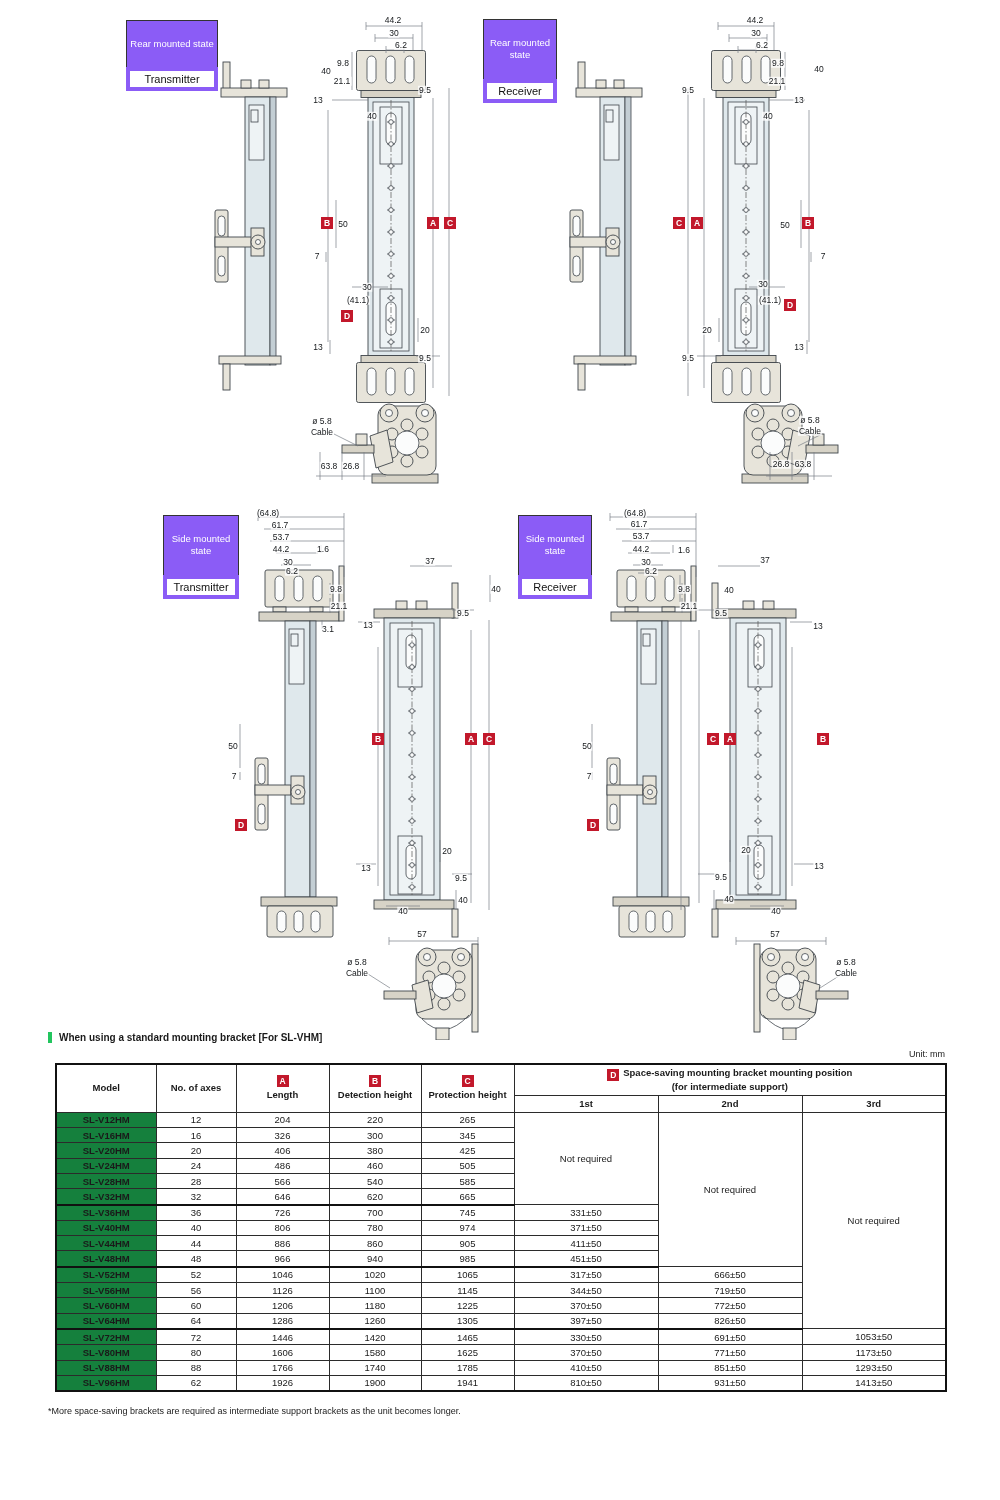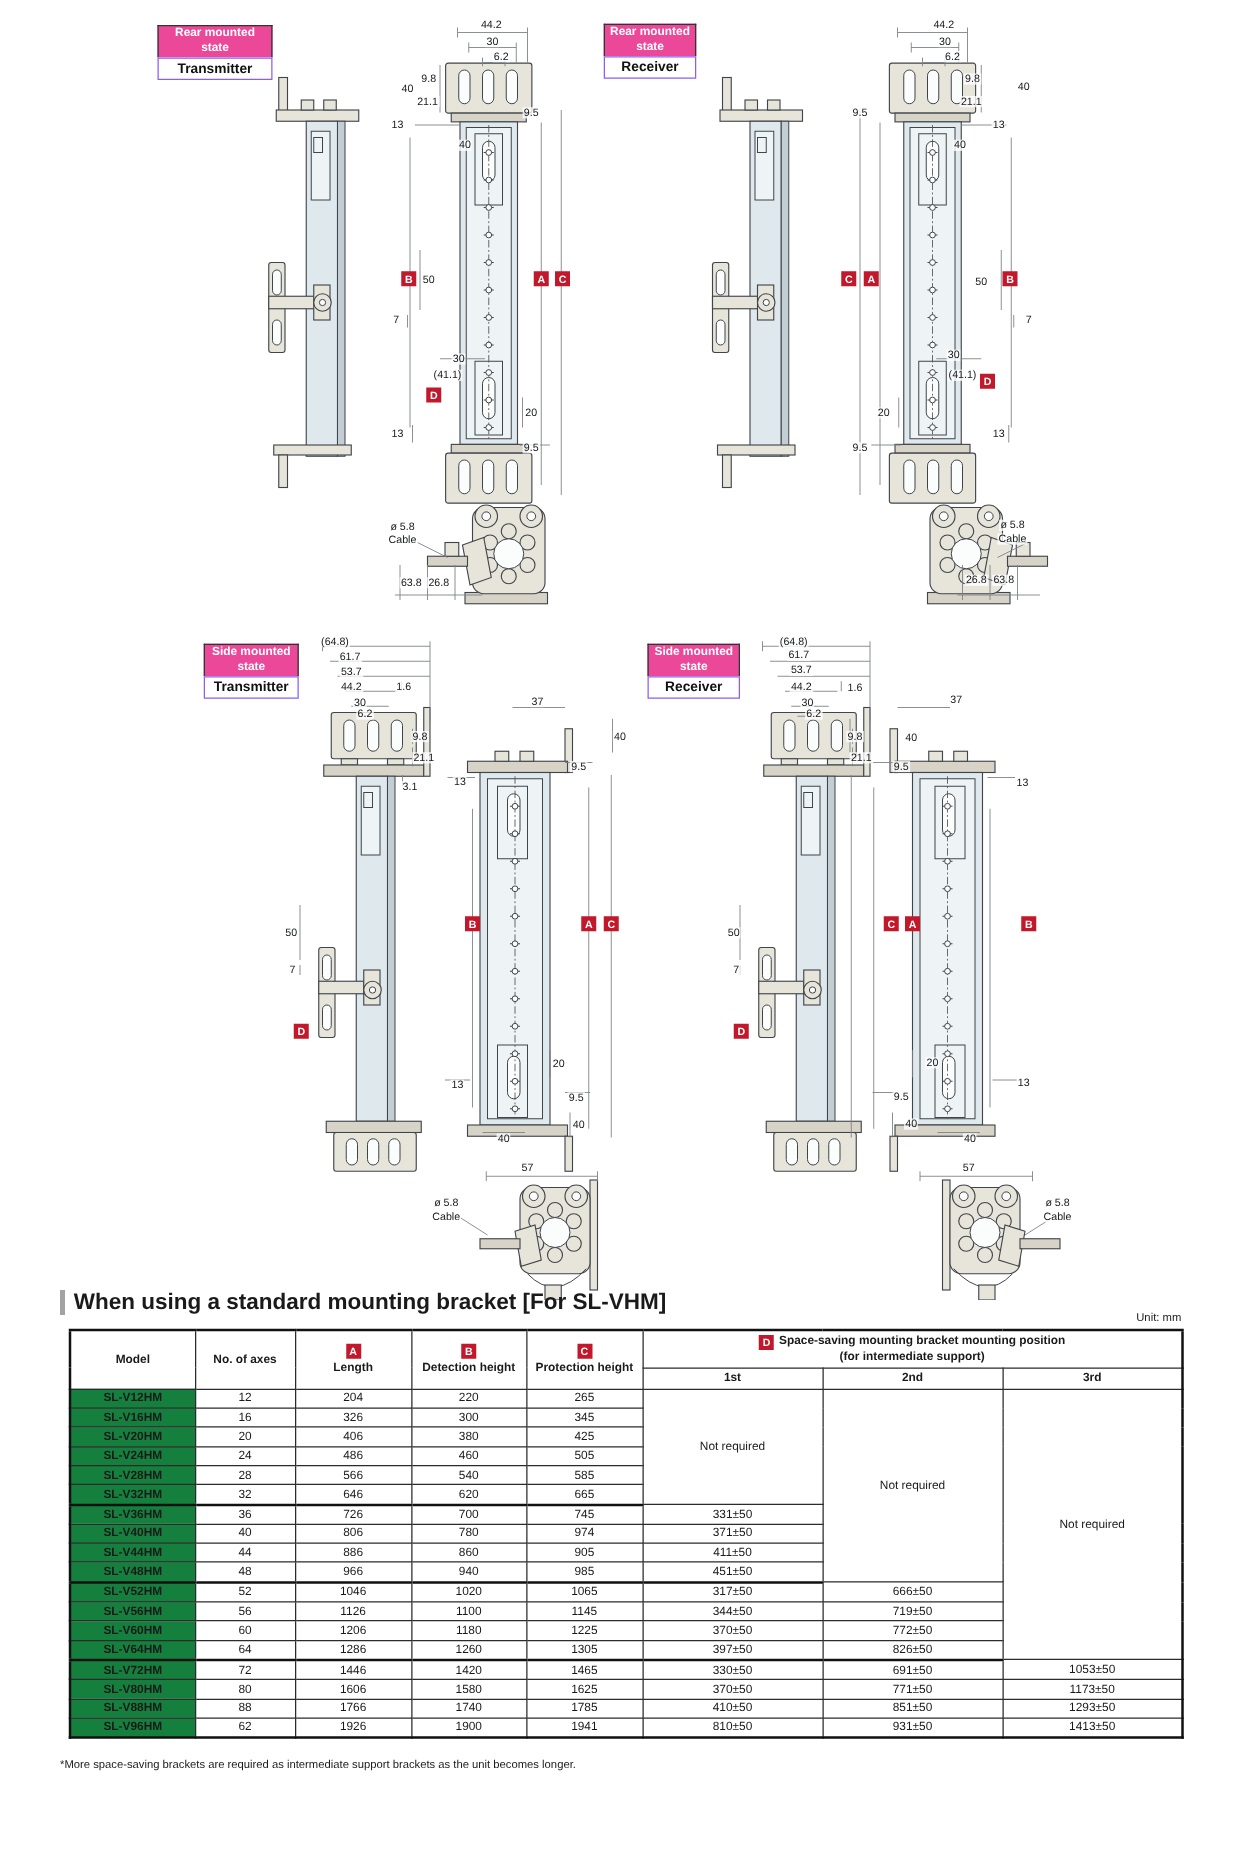--- a/index.html
+++ b/index.html
@@ -14,25 +14,25 @@
   .wh {fill:#fbfcfc;stroke:#3f454b;stroke-width:0.8;}
   .ln {fill:none;stroke:#3f454b;stroke-width:0.8;}
   .dash{stroke:#555;stroke-width:0.7;stroke-dasharray:6 2 1.5 2;}
   .dl {fill:none;stroke:#7a8086;stroke-width:0.7;}
   .dim{position:absolute;transform:translate(-50%,-50%);font-size:8.5px;line-height:1;
        color:#15181b;background:rgba(255,255,255,.78);padding:0 1px;white-space:nowrap;}
   .badge{position:absolute;transform:translate(-50%,-50%);width:12px;height:12px;
        background:#c2182b;color:#fff;font-weight:bold;font-size:8.5px;
        display:flex;align-items:center;justify-content:center;line-height:1;}
   .statebox{position:absolute;text-align:center;}
-  .sb-h{background:#ec4899;color:#fff;font-weight:bold;font-size:9.5px;line-height:1.3;
-        border:1px solid #333;border-bottom:none;padding:0 1px;}
-  .sb-d{background:#fff;color:#111;font-weight:bold;font-size:11px;border:1px solid #8b5cf6;padding:2px 0;}
-  .sec{position:absolute;left:48px;top:1032px;font-weight:bold;font-size:18px;
-       border-left:4px solid #a3a3a3;padding-left:7px;line-height:1.1;}
+  .sb-h{background:#8b5cf6;color:#fff;font-weight:normal;font-size:9.5px;line-height:1.3;
+        border:1px solid #333;border-bottom:none;padding:17px 1px;}
+  .sb-d{background:#fff;color:#111;font-weight:normal;font-size:11px;border:4px solid #8b5cf6;padding:2px 0;}
+  .sec{position:absolute;left:48px;top:1032px;font-weight:bold;font-size:10px;
+       border-left:4px solid #22c55e;padding-left:7px;line-height:1.1;}
   .unit{position:absolute;top:1049px;right:55px;font-size:9px;}
   .footnote{position:absolute;left:48px;top:1406px;font-size:9px;}
   table.spec{position:absolute;left:55px;top:1063px;width:890px;border-collapse:collapse;
        table-layout:fixed;font-size:9.5px;}
   table.spec{border:2px solid #111;}
   .spec th,.spec td{border:1px solid #2b2b2b;text-align:center;vertical-align:middle;padding:0;}
   .spec th{font-weight:bold;font-size:9.5px;line-height:1.25;padding:2px 0;}
   .spec thead tr:first-child th{border-top:2px solid #111;}
   .spec td{height:14.3px;}
   .spec td.model{background:#15803d;font-weight:bold;}

